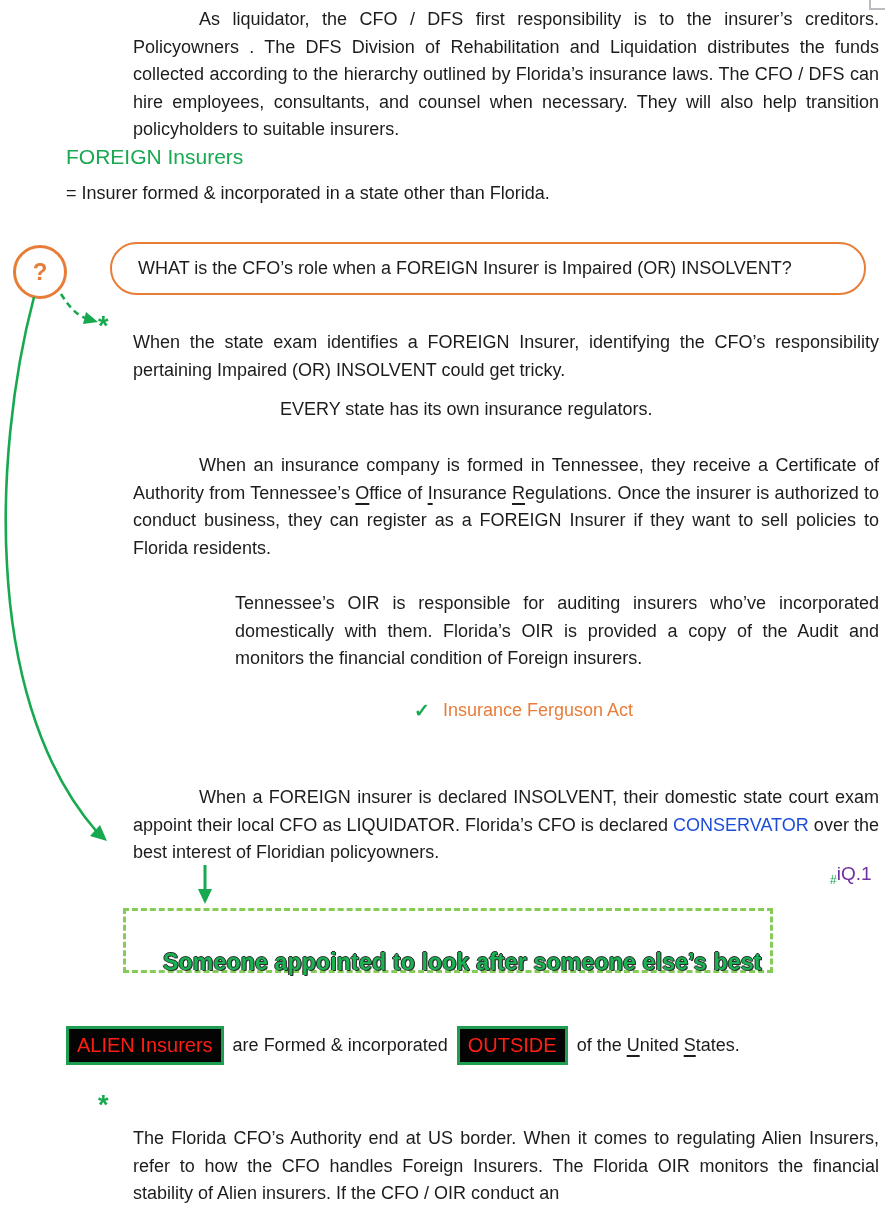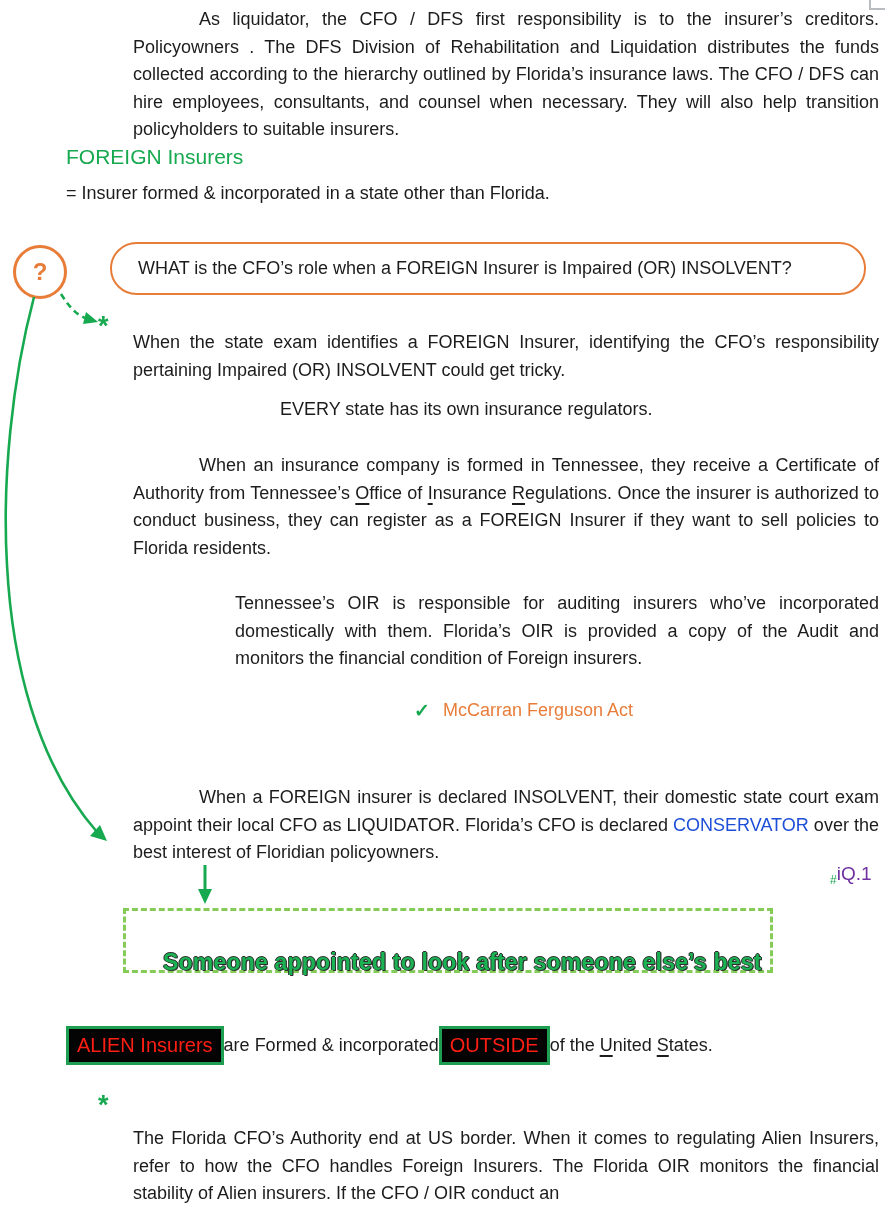--- a/index.html
+++ b/index.html
@@ -53,21 +53,21 @@
     border:3px dashed #85CB57; box-sizing:border-box;
     display:flex; align-items:center; padding-left:37px;
   }
   .note-text {
     font-size:23px; font-weight:bold; color:#1BB253; letter-spacing:0.2px;
     text-shadow: 1px 1px 0 #2e2e2e, -1px 0 0 #2e2e2e, 0 -1px 0 #2e2e2e, 1px 0 0 #2e2e2e;
     margin-top: 44px;
   }
 
   .alien-row {
-    position:absolute; left:66px; top:1026px; display:flex; align-items:center; 
+    position:absolute; left:66px; top:1026px; display:flex; align-items:center; gap:9px;
     font-size:18px;
   }
   .chip {
     background:#040404; color:#FE1E14; border:3px solid #1E9E50;
     font-size:20px; padding:5px 8px; white-space:nowrap;
   }
 
   .overlay { position:absolute; left:0; top:0; pointer-events:none; }
 
   .corner-mark {
@@ -106,21 +106,21 @@
   <div class="asterisk" style="left:98px; top:313px;">*</div>
   <div class="para" style="left:133px; top:317px; width:746px;margin-top:12px;">When the state exam identifies a FOREIGN Insurer, identifying the CFO’s responsibility pertaining Impaired (OR) INSOLVENT could get tricky.</div>
 
   <div class="center-line" style="left:280px; top:399px;">EVERY state has its own insurance regulators.</div>
 
   <div class="para indent" style="left:133px; top:452px; width:746px;"><span>When an insurance company is formed in Tennessee, they receive a Certificate of Authority from Tennessee’s </span><span class="u-letter">O</span><span>ffice of </span><span class="u-letter">I</span><span>nsurance </span><span class="u-letter">R</span><span>egulations. Once the insurer is authorized to conduct business, they can register as a FOREIGN Insurer if they want to sell policies to Florida residents.</span></div>
 
   <div class="para" style="left:235px; top:590px; width:644px;">Tennessee’s OIR is responsible for auditing insurers who’ve incorporated domestically with them. Florida’s OIR is provided a copy of the Audit and monitors the financial condition of Foreign insurers.</div>
 
   <div class="mc-check">✓</div>
-  <div class="mc-title">McCarran Ferguson Act</div>
+  <div class="mc-title">Insurance Ferguson Act</div>
 
   <div class="para indent" style="left:133px; top:784px; width:746px;"><span>When a FOREIGN insurer is declared INSOLVENT, their domestic state court exam appoint their local CFO as LIQUIDATOR. Florida’s CFO is declared </span><span class="conservator">CONSERVATOR</span><span> over the best interest of Floridian policyowners.</span></div>
 
   <div class="iq-ref"><span class="iq-hash">#</span><span>iQ.1</span></div>
 
   <div class="note-box">
     <span class="note-text">Someone appointed to look after someone else’s best</span>
   </div>
 
   <div class="alien-row">

